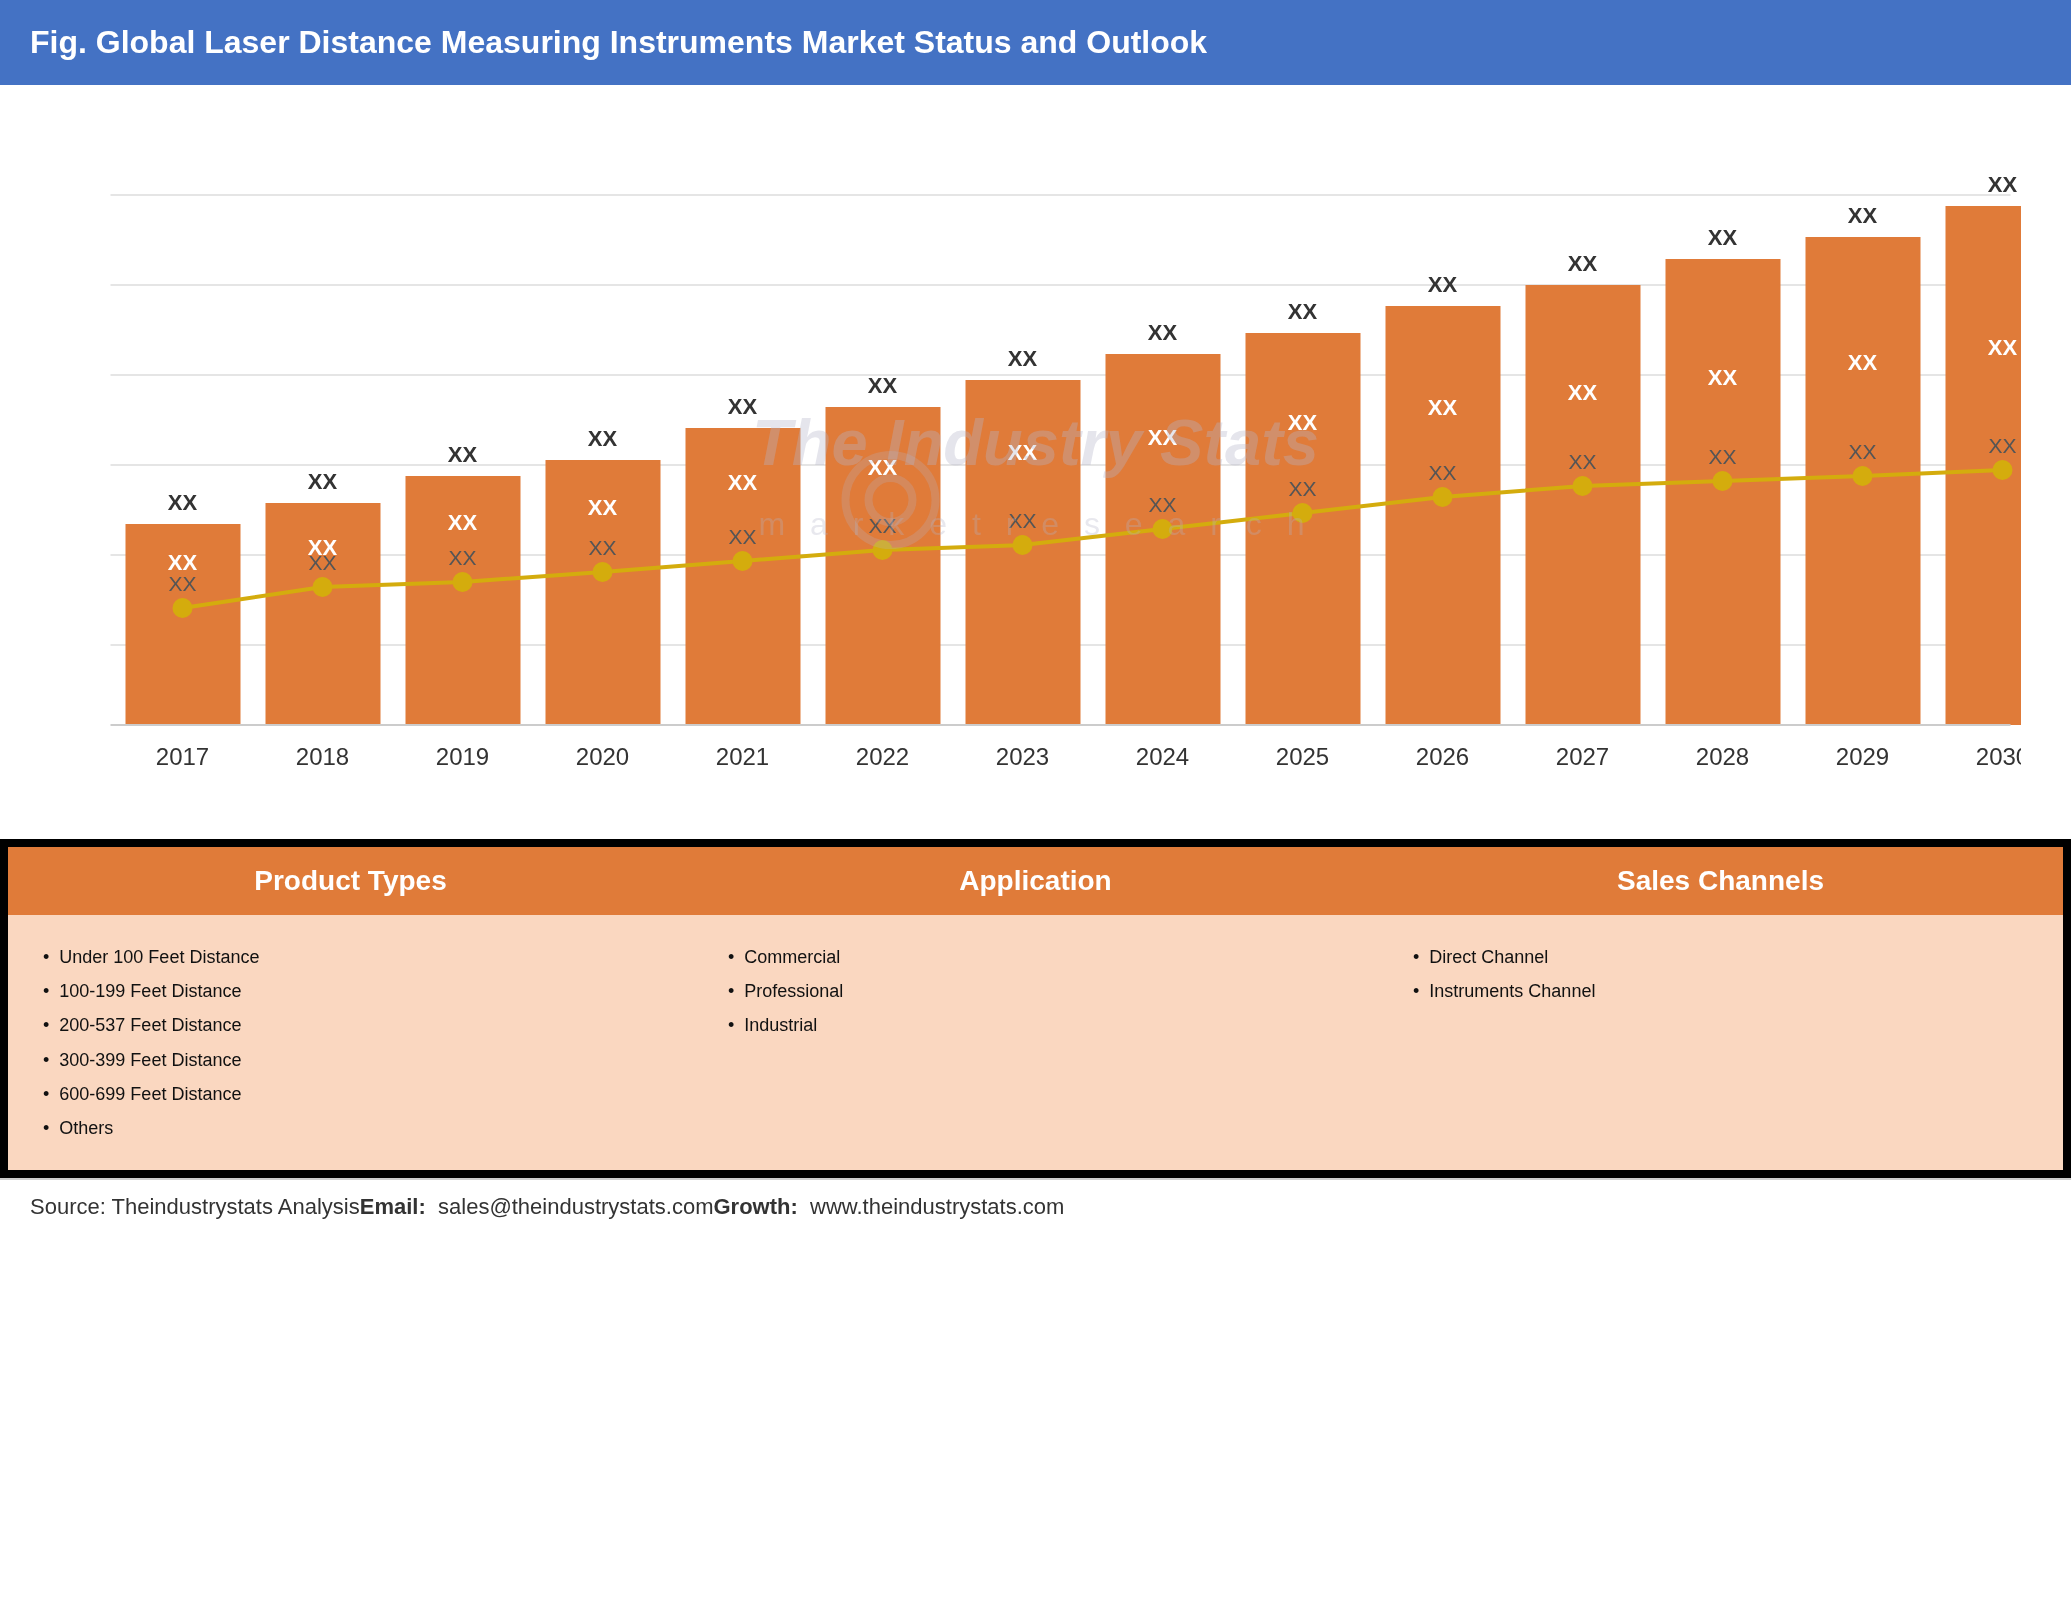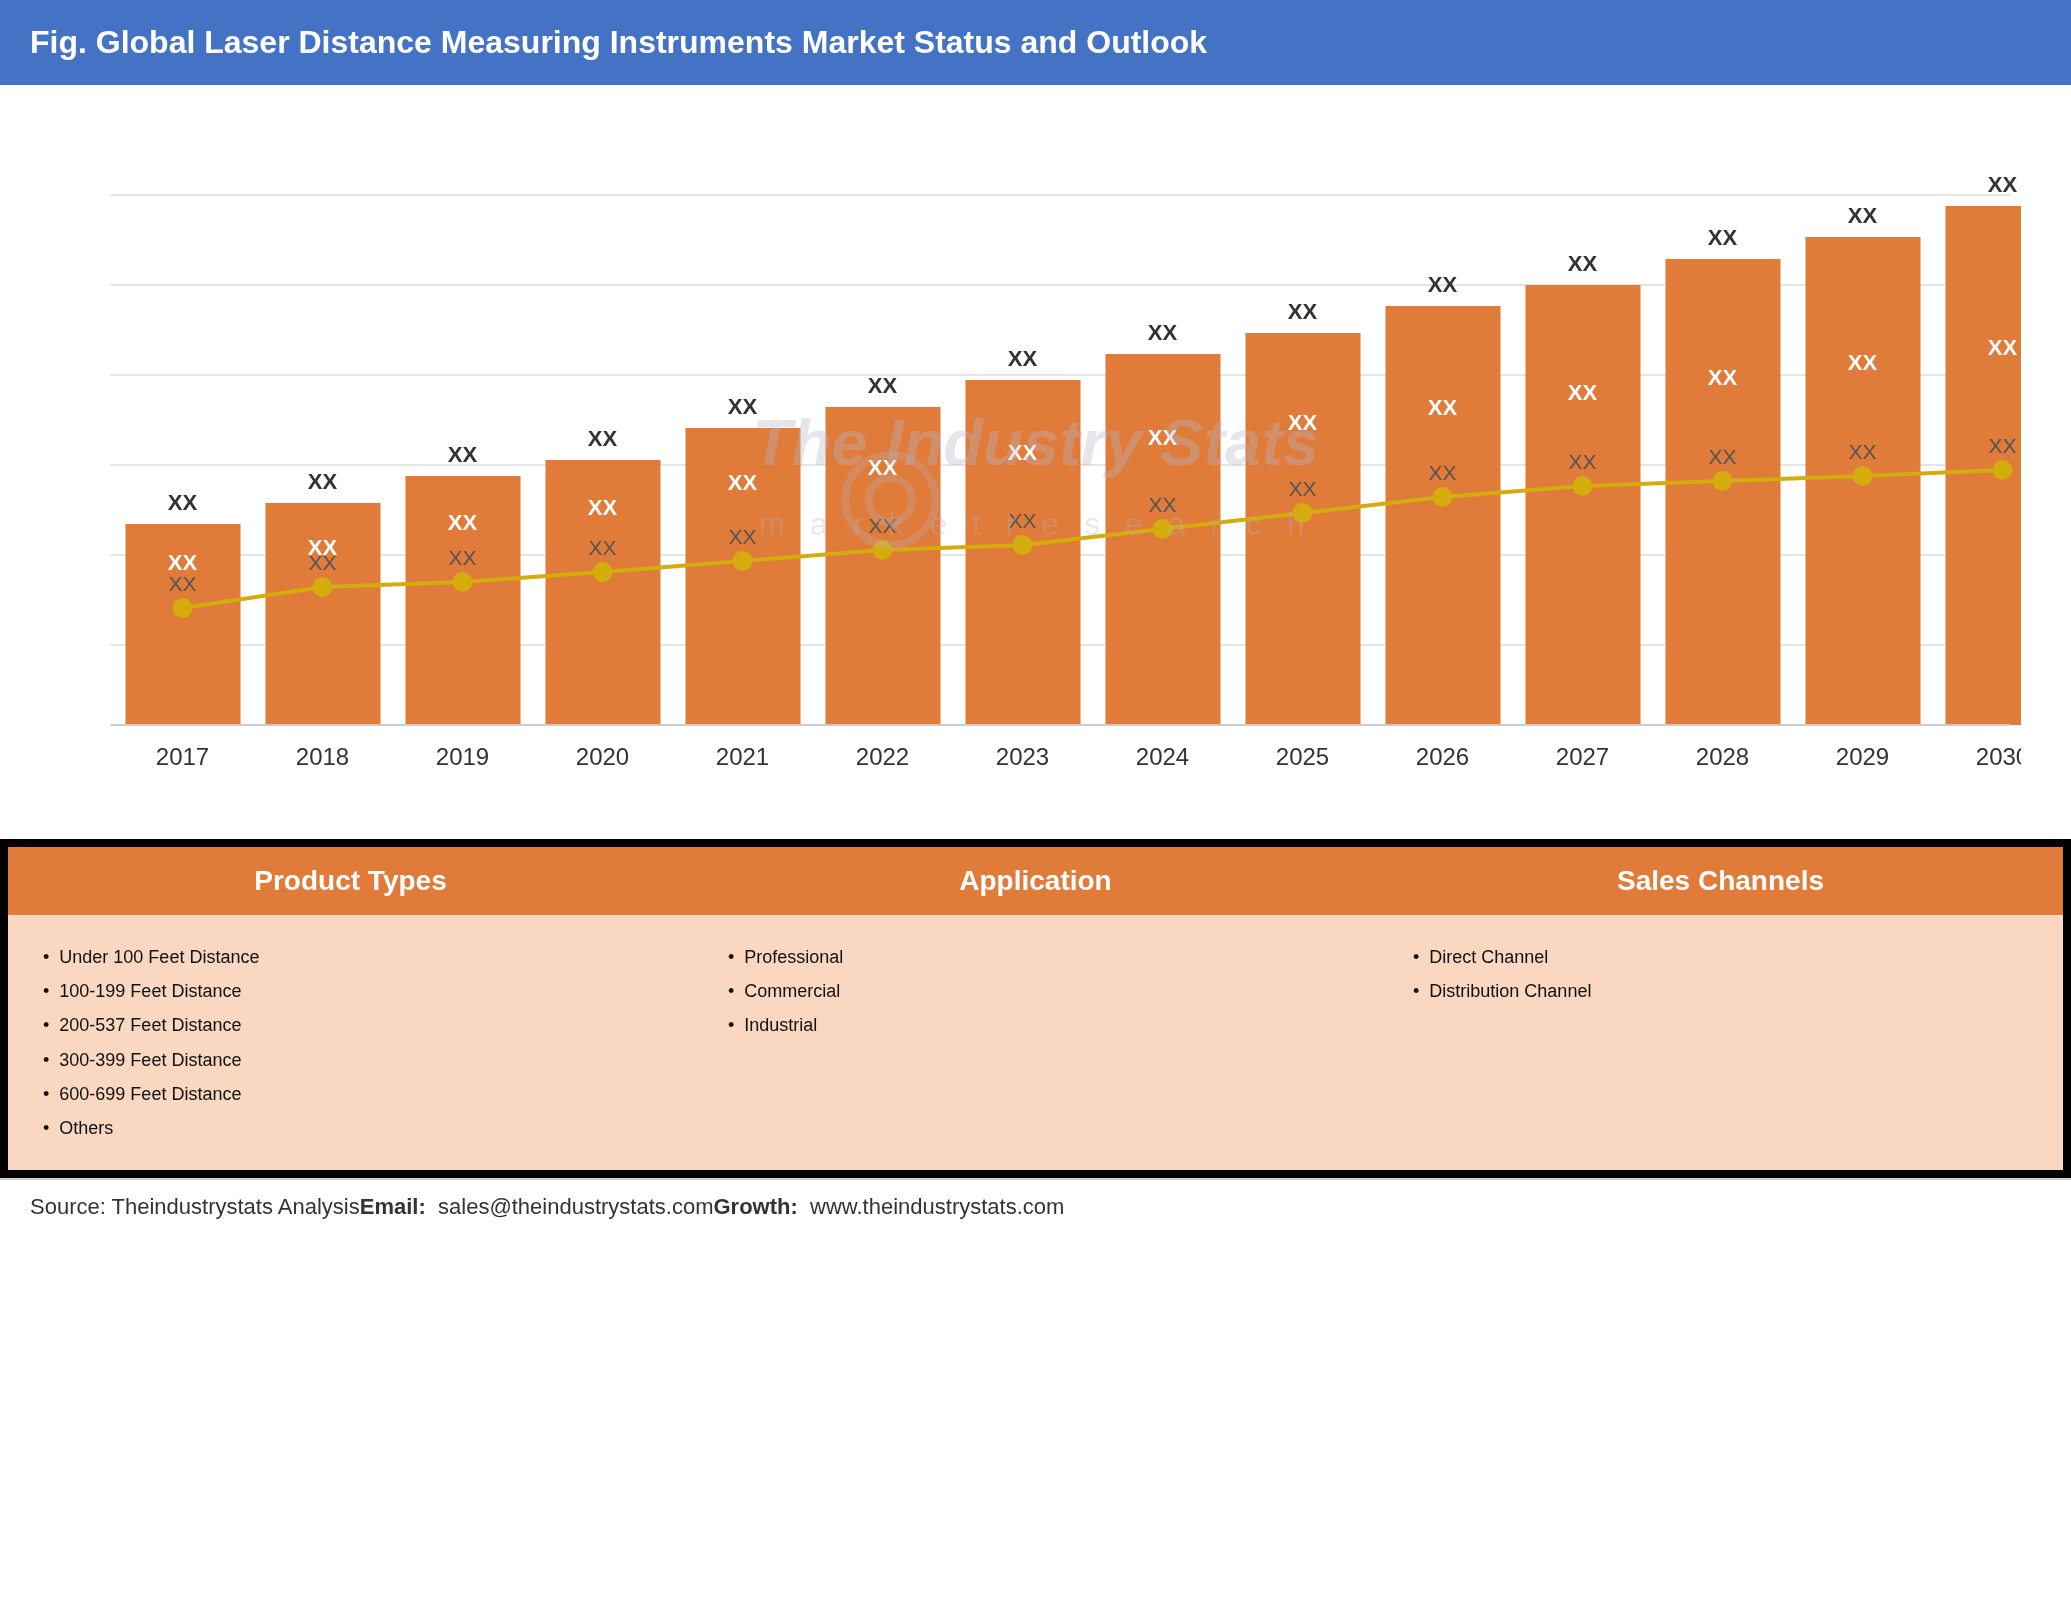--- a/index.html
+++ b/index.html
@@ -269,33 +269,33 @@
           <li>600-699 Feet Distance</li>
           <li>Others</li>
         </ul>
       </div>
     </div>
 
     <div class="panel">
       <div class="panel-header">Application</div>
       <div class="panel-content">
         <ul>
+          <li>Commercial</li>
           <li>Professional</li>
-          <li>Commercial</li>
           <li>Industrial</li>
         </ul>
       </div>
     </div>
 
     <div class="panel">
       <div class="panel-header">Sales Channels</div>
       <div class="panel-content">
         <ul>
           <li>Direct Channel</li>
-          <li>Distribution Channel</li>
+          <li>Instruments Channel</li>
         </ul>
       </div>
     </div>
 
   </div>
 
   <div class="footer">
     <span>Source: Theindustrystats Analysis</span>
     <span>
       <strong>Email:</strong>

